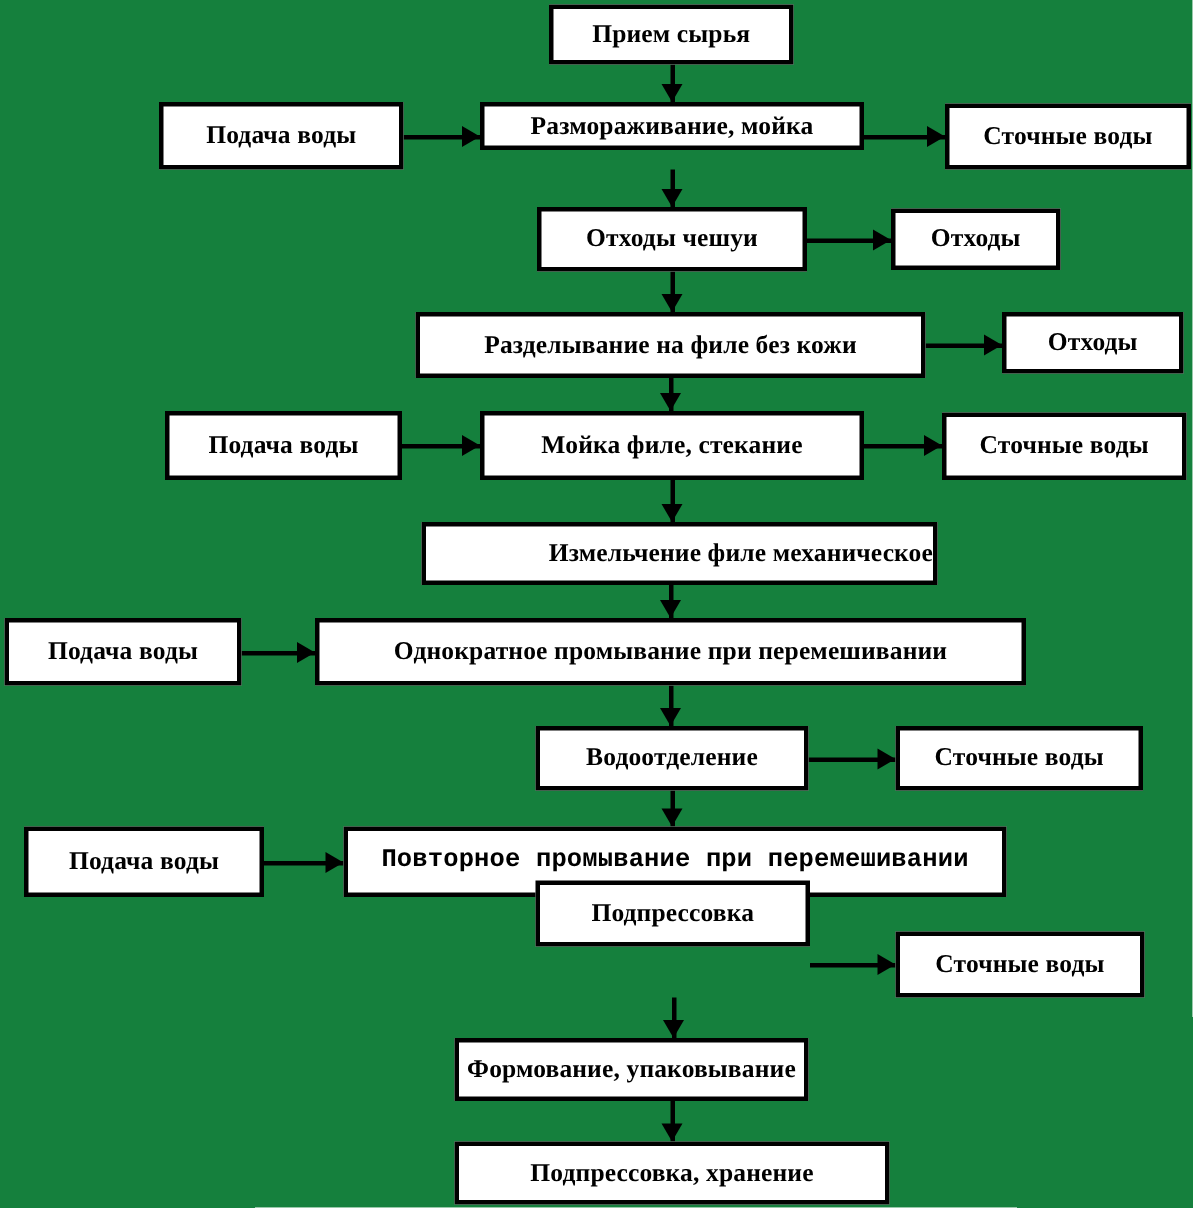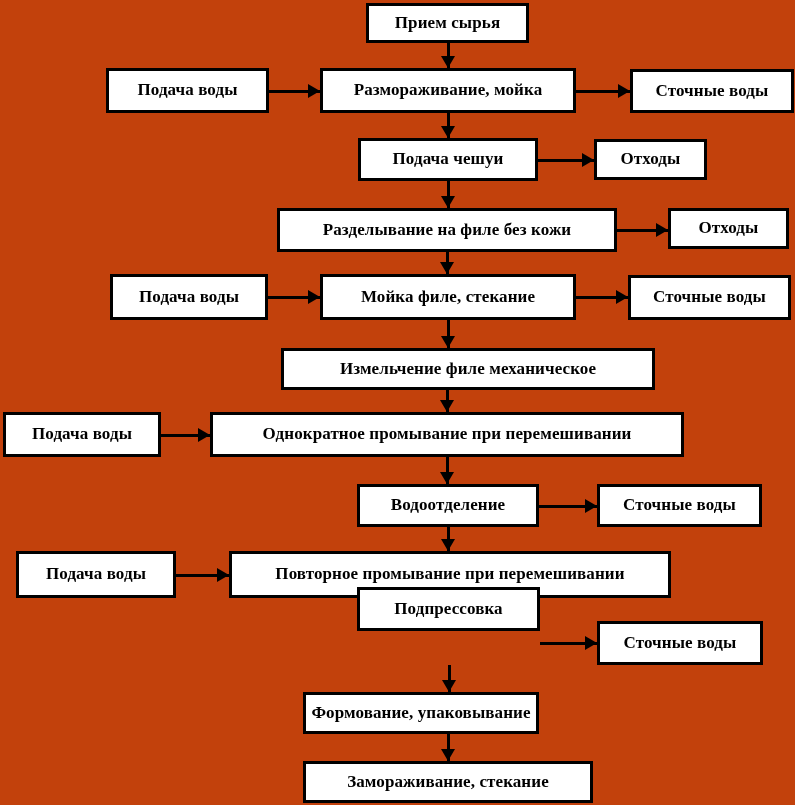--- a/index.html
+++ b/index.html
@@ -53,21 +53,21 @@
   }
   .arrow.down {
     border-left: 7px solid transparent;
     border-right: 7px solid transparent;
     border-top: 12px solid #000000;
   }
 </style>
 </head>
 <body>
 
-<div id="diagram" style="width: 795px; height: 805px; background: #c2410c;">
+<div id="diagram" style="width: 795px; height: 805px; background: #15803d;">
   <div id="edge-layer">
       <div class="conn v" style="left: 447px; top: 43px; height: 25px; background: rgb(0, 0, 0);"></div>
       <div class="arrow down" style="left: 441px; top: 56px; border-top-color: rgb(0, 0, 0);"></div>
       <div class="conn h" style="left: 269px; top: 90px; width: 51px; background: rgb(0, 0, 0);"></div>
       <div class="arrow right" style="left: 308px; top: 84px; border-left-color: rgb(0, 0, 0);"></div>
       <div class="conn h" style="left: 576px; top: 90px; width: 54px; background: rgb(0, 0, 0);"></div>
       <div class="arrow right" style="left: 618px; top: 84px; border-left-color: rgb(0, 0, 0);"></div>
       <div class="conn v" style="left: 447px; top: 113px; height: 25px; background: rgb(0, 0, 0);"></div>
       <div class="arrow down" style="left: 441px; top: 126px; border-top-color: rgb(0, 0, 0);"></div>
       <div class="conn h" style="left: 538px; top: 159px; width: 56px; background: rgb(0, 0, 0);"></div>
@@ -105,74 +105,74 @@
       <div class="conn v" style="left: 447px; top: 734px; height: 27px; background: rgb(0, 0, 0);"></div>
       <div class="arrow down" style="left: 441px; top: 749px; border-top-color: rgb(0, 0, 0);"></div>
     </div>
   <div id="node-layer">
       <div class="node" style="left: 366px; top: 3px; width: 163px; height: 40px; border-color: rgb(0, 0, 0);">
         <span>Прием сырья</span>
       </div>
       <div class="node" style="left: 106px; top: 68px; width: 163px; height: 45px; border-color: rgb(0, 0, 0);">
         <span>Подача воды</span>
       </div>
-      <div class="node" style="left: 320px; top: 68px; width: 256px; height: 45px; border-color: rgb(0, 0, 0);">
+      <div class="node" style="left: 320px; top: 68px; width: 256px; height: 32px; border-color: rgb(0, 0, 0);">
         <span>Размораживание, мойка</span>
       </div>
       <div class="node" style="left: 630px; top: 69px; width: 164px; height: 44px; border-color: rgb(0, 0, 0);">
         <span>Сточные воды</span>
       </div>
       <div class="node" style="left: 358px; top: 138px; width: 180px; height: 43px; border-color: rgb(0, 0, 0);">
-        <span>Подача чешуи</span>
+        <span>Отходы чешуи</span>
       </div>
       <div class="node" style="left: 594px; top: 139px; width: 113px; height: 41px; border-color: rgb(0, 0, 0);">
         <span>Отходы</span>
       </div>
       <div class="node" style="left: 277px; top: 208px; width: 340px; height: 44px; border-color: rgb(0, 0, 0);">
         <span>Разделывание на филе без кожи</span>
       </div>
       <div class="node" style="left: 668px; top: 208px; width: 121px; height: 41px; border-color: rgb(0, 0, 0);">
         <span>Отходы</span>
       </div>
       <div class="node" style="left: 110px; top: 274px; width: 158px; height: 46px; border-color: rgb(0, 0, 0);">
         <span>Подача воды</span>
       </div>
       <div class="node" style="left: 320px; top: 274px; width: 256px; height: 46px; border-color: rgb(0, 0, 0);">
         <span>Мойка филе, стекание</span>
       </div>
       <div class="node" style="left: 628px; top: 275px; width: 163px; height: 45px; border-color: rgb(0, 0, 0);">
         <span>Сточные воды</span>
       </div>
-      <div class="node" style="left: 281px; top: 348px; width: 374px; height: 42px; border-color: rgb(0, 0, 0);">
+      <div class="node" style="left: 281px; top: 348px; width: 344px; height: 42px; border-color: rgb(0, 0, 0); justify-content: flex-end;">
         <span>Измельчение филе механическое</span>
       </div>
       <div class="node" style="left: 3px; top: 412px; width: 158px; height: 45px; border-color: rgb(0, 0, 0);">
         <span>Подача воды</span>
       </div>
       <div class="node" style="left: 210px; top: 412px; width: 474px; height: 45px; border-color: rgb(0, 0, 0);">
         <span>Однократное промывание при перемешивании</span>
       </div>
       <div class="node" style="left: 357px; top: 484px; width: 182px; height: 43px; border-color: rgb(0, 0, 0);">
         <span>Водоотделение</span>
       </div>
       <div class="node" style="left: 597px; top: 484px; width: 165px; height: 43px; border-color: rgb(0, 0, 0);">
         <span>Сточные воды</span>
       </div>
       <div class="node" style="left: 16px; top: 551px; width: 160px; height: 47px; border-color: rgb(0, 0, 0);">
         <span>Подача воды</span>
       </div>
-      <div class="node" style="left: 229px; top: 551px; width: 442px; height: 47px; border-color: rgb(0, 0, 0);">
+      <div class="node" style="left: 229px; top: 551px; width: 442px; height: 47px; border-color: rgb(0, 0, 0); font-family: Liberation Mono, monospace;">
         <span>Повторное промывание при перемешивании</span>
       </div>
       <div class="node" style="left: 357px; top: 587px; width: 183px; height: 44px; border-color: rgb(0, 0, 0);">
         <span>Подпрессовка</span>
       </div>
       <div class="node" style="left: 597px; top: 621px; width: 166px; height: 44px; border-color: rgb(0, 0, 0);">
         <span>Сточные воды</span>
       </div>
       <div class="node" style="left: 303px; top: 692px; width: 236px; height: 42px; border-color: rgb(0, 0, 0);">
         <span>Формование, упаковывание</span>
       </div>
       <div class="node" style="left: 303px; top: 761px; width: 290px; height: 42px; border-color: rgb(0, 0, 0);">
-        <span>Замораживание, стекание</span>
+        <span>Подпрессовка, хранение</span>
       </div>
     </div>
 </div>
 
 </body></html>

